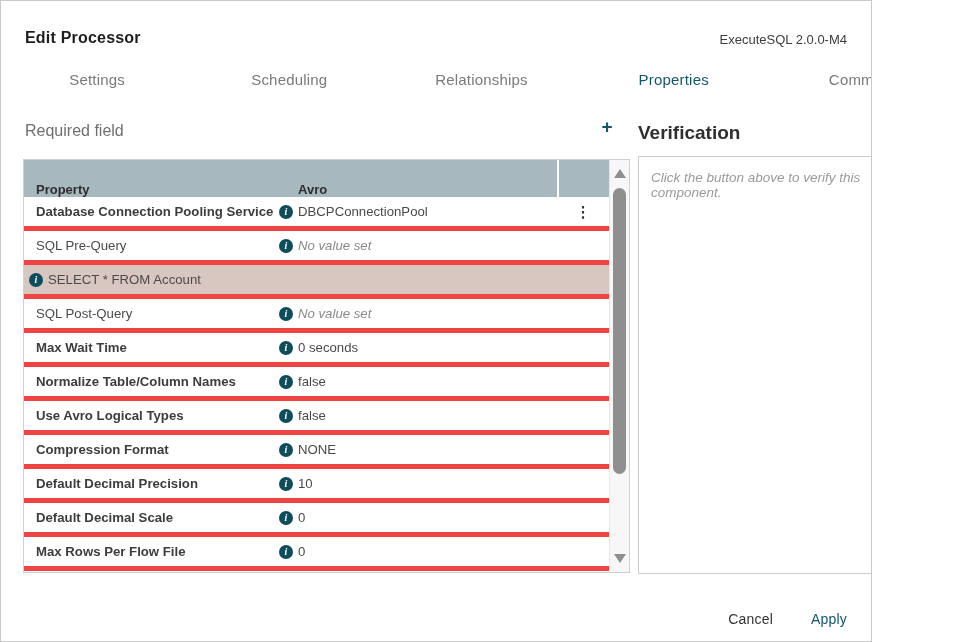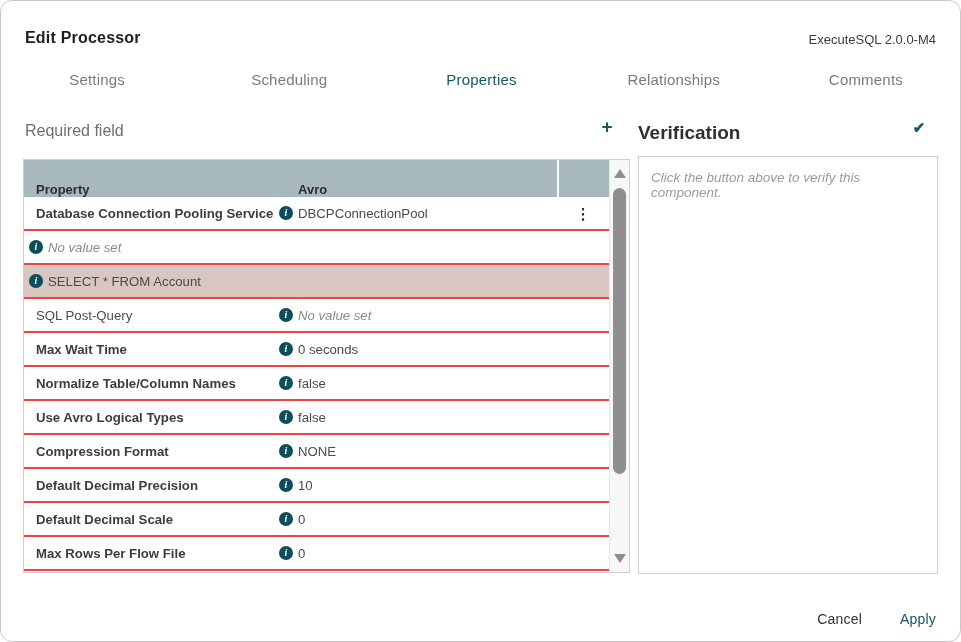--- a/index.html
+++ b/index.html
@@ -1,20 +1,20 @@
 <!DOCTYPE html>
 <html style="--accent: #14566a; --info: #0d4d5c; --header-bg: #a7b8bf; --selected-bg: #d8c7c1;"><head>
 <meta charset="utf-8">
 <style>
   * { margin: 0; padding: 0; box-sizing: border-box; }
   html, body { width: 961px; height: 642px; background: #fff; font-family: "Liberation Sans", sans-serif; }
 
   .dialog {
-    position: absolute; left: 0; top: 0; width: 961px; height: 642px;
-    background: #fff; border: 1px solid #c9c9c9; border-radius: 12px;
+    position: absolute; left: 0; top: 0; width: 872px; height: 642px;
+    background: #fff; border: 1px solid #c9c9c9; border-radius: 0;
     overflow: hidden;
   }
 
   .dialog-title {
     position: absolute; left: 24px; top: 28px;
     font-size: 16px; font-weight: bold; color: #1e1e1e; letter-spacing: .2px;
   }
   .dialog-version {
     position: absolute; right: 24px; top: 31px;
     font-size: 13px; color: #3c3c3c;
@@ -53,21 +53,21 @@
     align-items: flex-end; font-size: 13px; font-weight: bold; color: #2e2e2e;
   }
   .col-name   { width: 250px; padding-left: 12px; overflow: hidden; white-space: nowrap; }
   .col-info   { width: 24px; display: flex; align-items: center; justify-content: center; }
   .col-value  { flex: 1; overflow: hidden; white-space: nowrap; }
   .col-actions{ width: 52px; display: flex; align-items: center; justify-content: center; align-self: stretch; }
   .thead .col-actions { border-left: 2px solid #ffffff; }
 
   .trow {
     display: flex; height: 34px; align-items: center;
-    border-bottom: 2px solid #ef4444; font-size: 13.2px; color: #4a4a4a;
+    border-bottom: 5px solid #ef4444; font-size: 13.2px; color: #4a4a4a;
     background: #fff; cursor: pointer;
   }
   .trow.selected { background: var(--selected-bg); }
   .trow .prop-name { font-weight: normal; color: #4a4a4a; }
   .trow.required .prop-name { font-weight: bold; color: #3d3d3d; }
   .prop-value { color: #4a4a4a; }
   .prop-value.no-value { font-style: italic; color: #8a8a8a; }
 
   .info-icon {
     width: 14px; height: 14px; border-radius: 50%;
@@ -119,22 +119,22 @@
 <body>
 
 <div class="dialog">
 
   <div class="dialog-title">Edit Processor</div>
   <div class="dialog-version">ExecuteSQL 2.0.0-M4</div>
 
   <div class="tabs">
       <div class="tab">Settings</div>
       <div class="tab">Scheduling</div>
+      <div class="tab">Relationships</div>
       <div class="tab active">Properties</div>
-      <div class="tab">Relationships</div>
       <div class="tab">Comments</div>
     </div>
 
   <div class="required-legend">Required field</div>
   <div class="plus-button">
     <span>+</span>
   </div>
 
   <div class="verification-title">Verification</div>
   <div class="check-button">
@@ -154,20 +154,21 @@
     <div class="col-name"><span class="prop-name">Database Connection Pooling Service</span></div>
     <div class="col-info">
               <span class="info-icon">i</span>
             </div>
     <div class="col-value"><span class="prop-value">DBCPConnectionPool</span></div>
     <div class="col-actions">
               <span class="kebab" style="visibility: visible;">⋮</span>
             </div>
   </div>
           <div class="trow">
+    <div class="col-name"><span class="prop-name">SQL Pre-Query</span></div>
     <div class="col-info">
               <span class="info-icon">i</span>
             </div>
     <div class="col-value"><span class="prop-value no-value">No value set</span></div>
     <div class="col-actions">
               <span class="kebab">⋮</span>
             </div>
   </div>
           <div class="trow selected">
     <div class="col-info">

